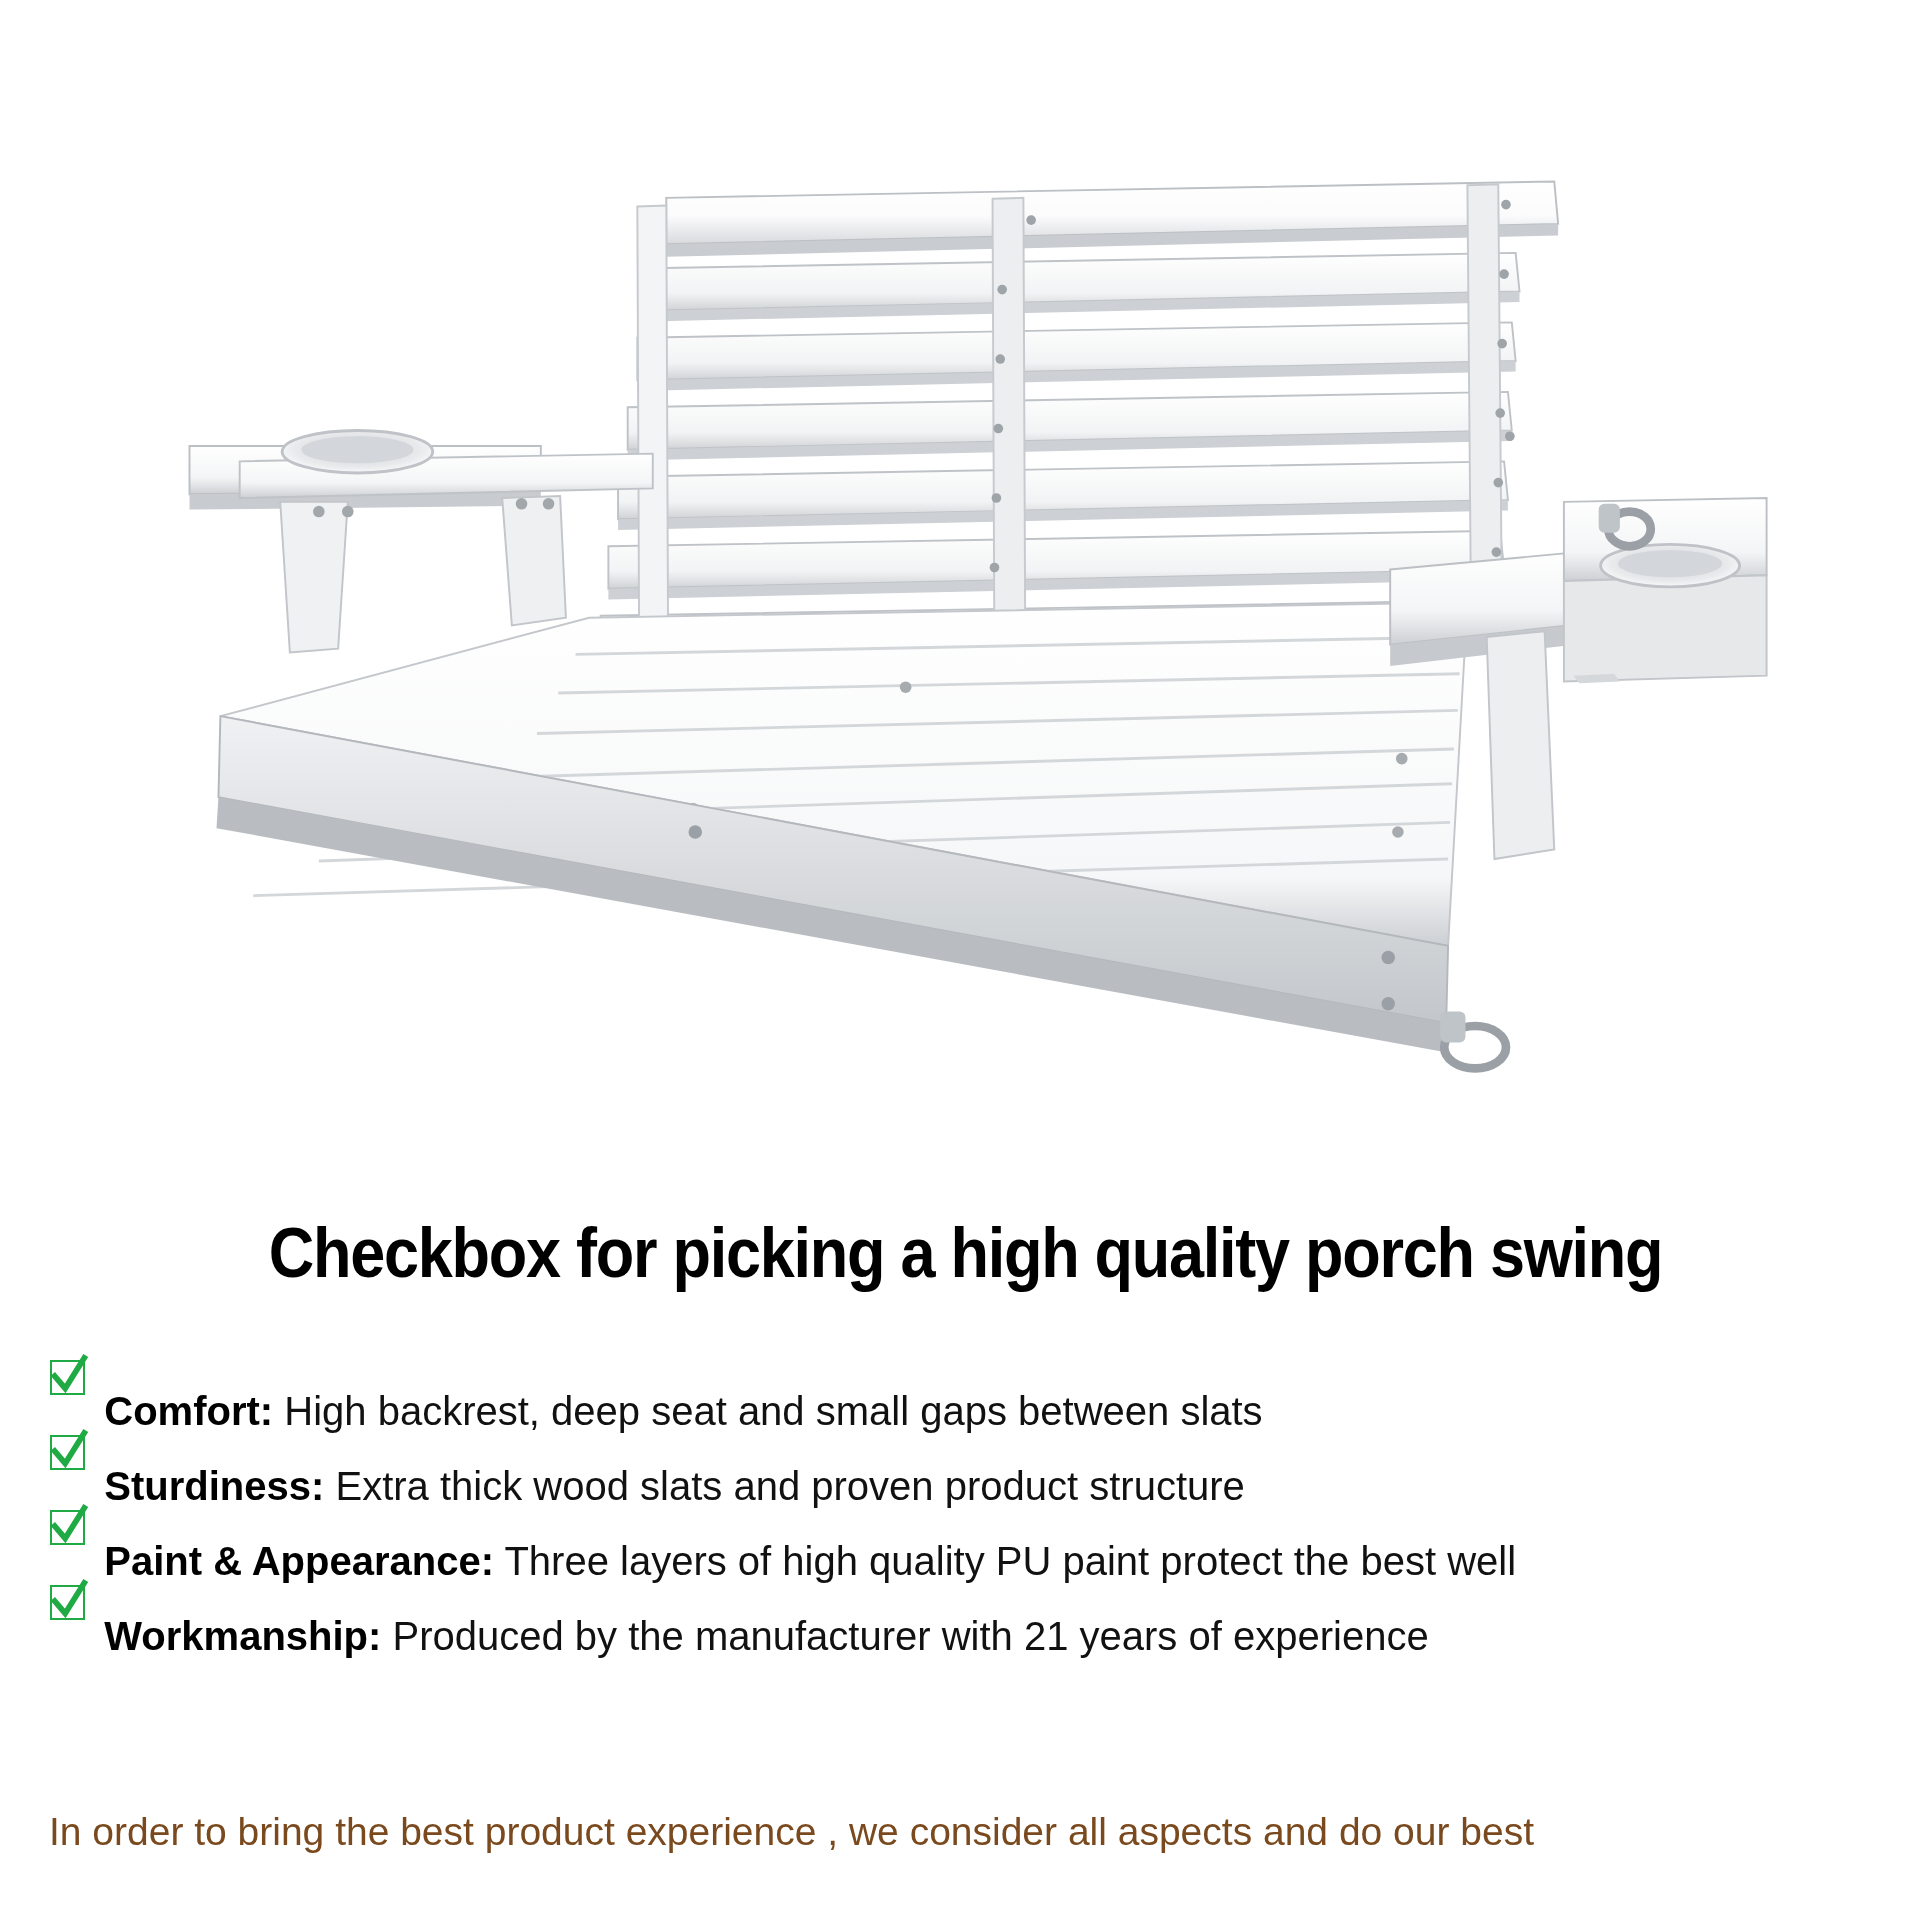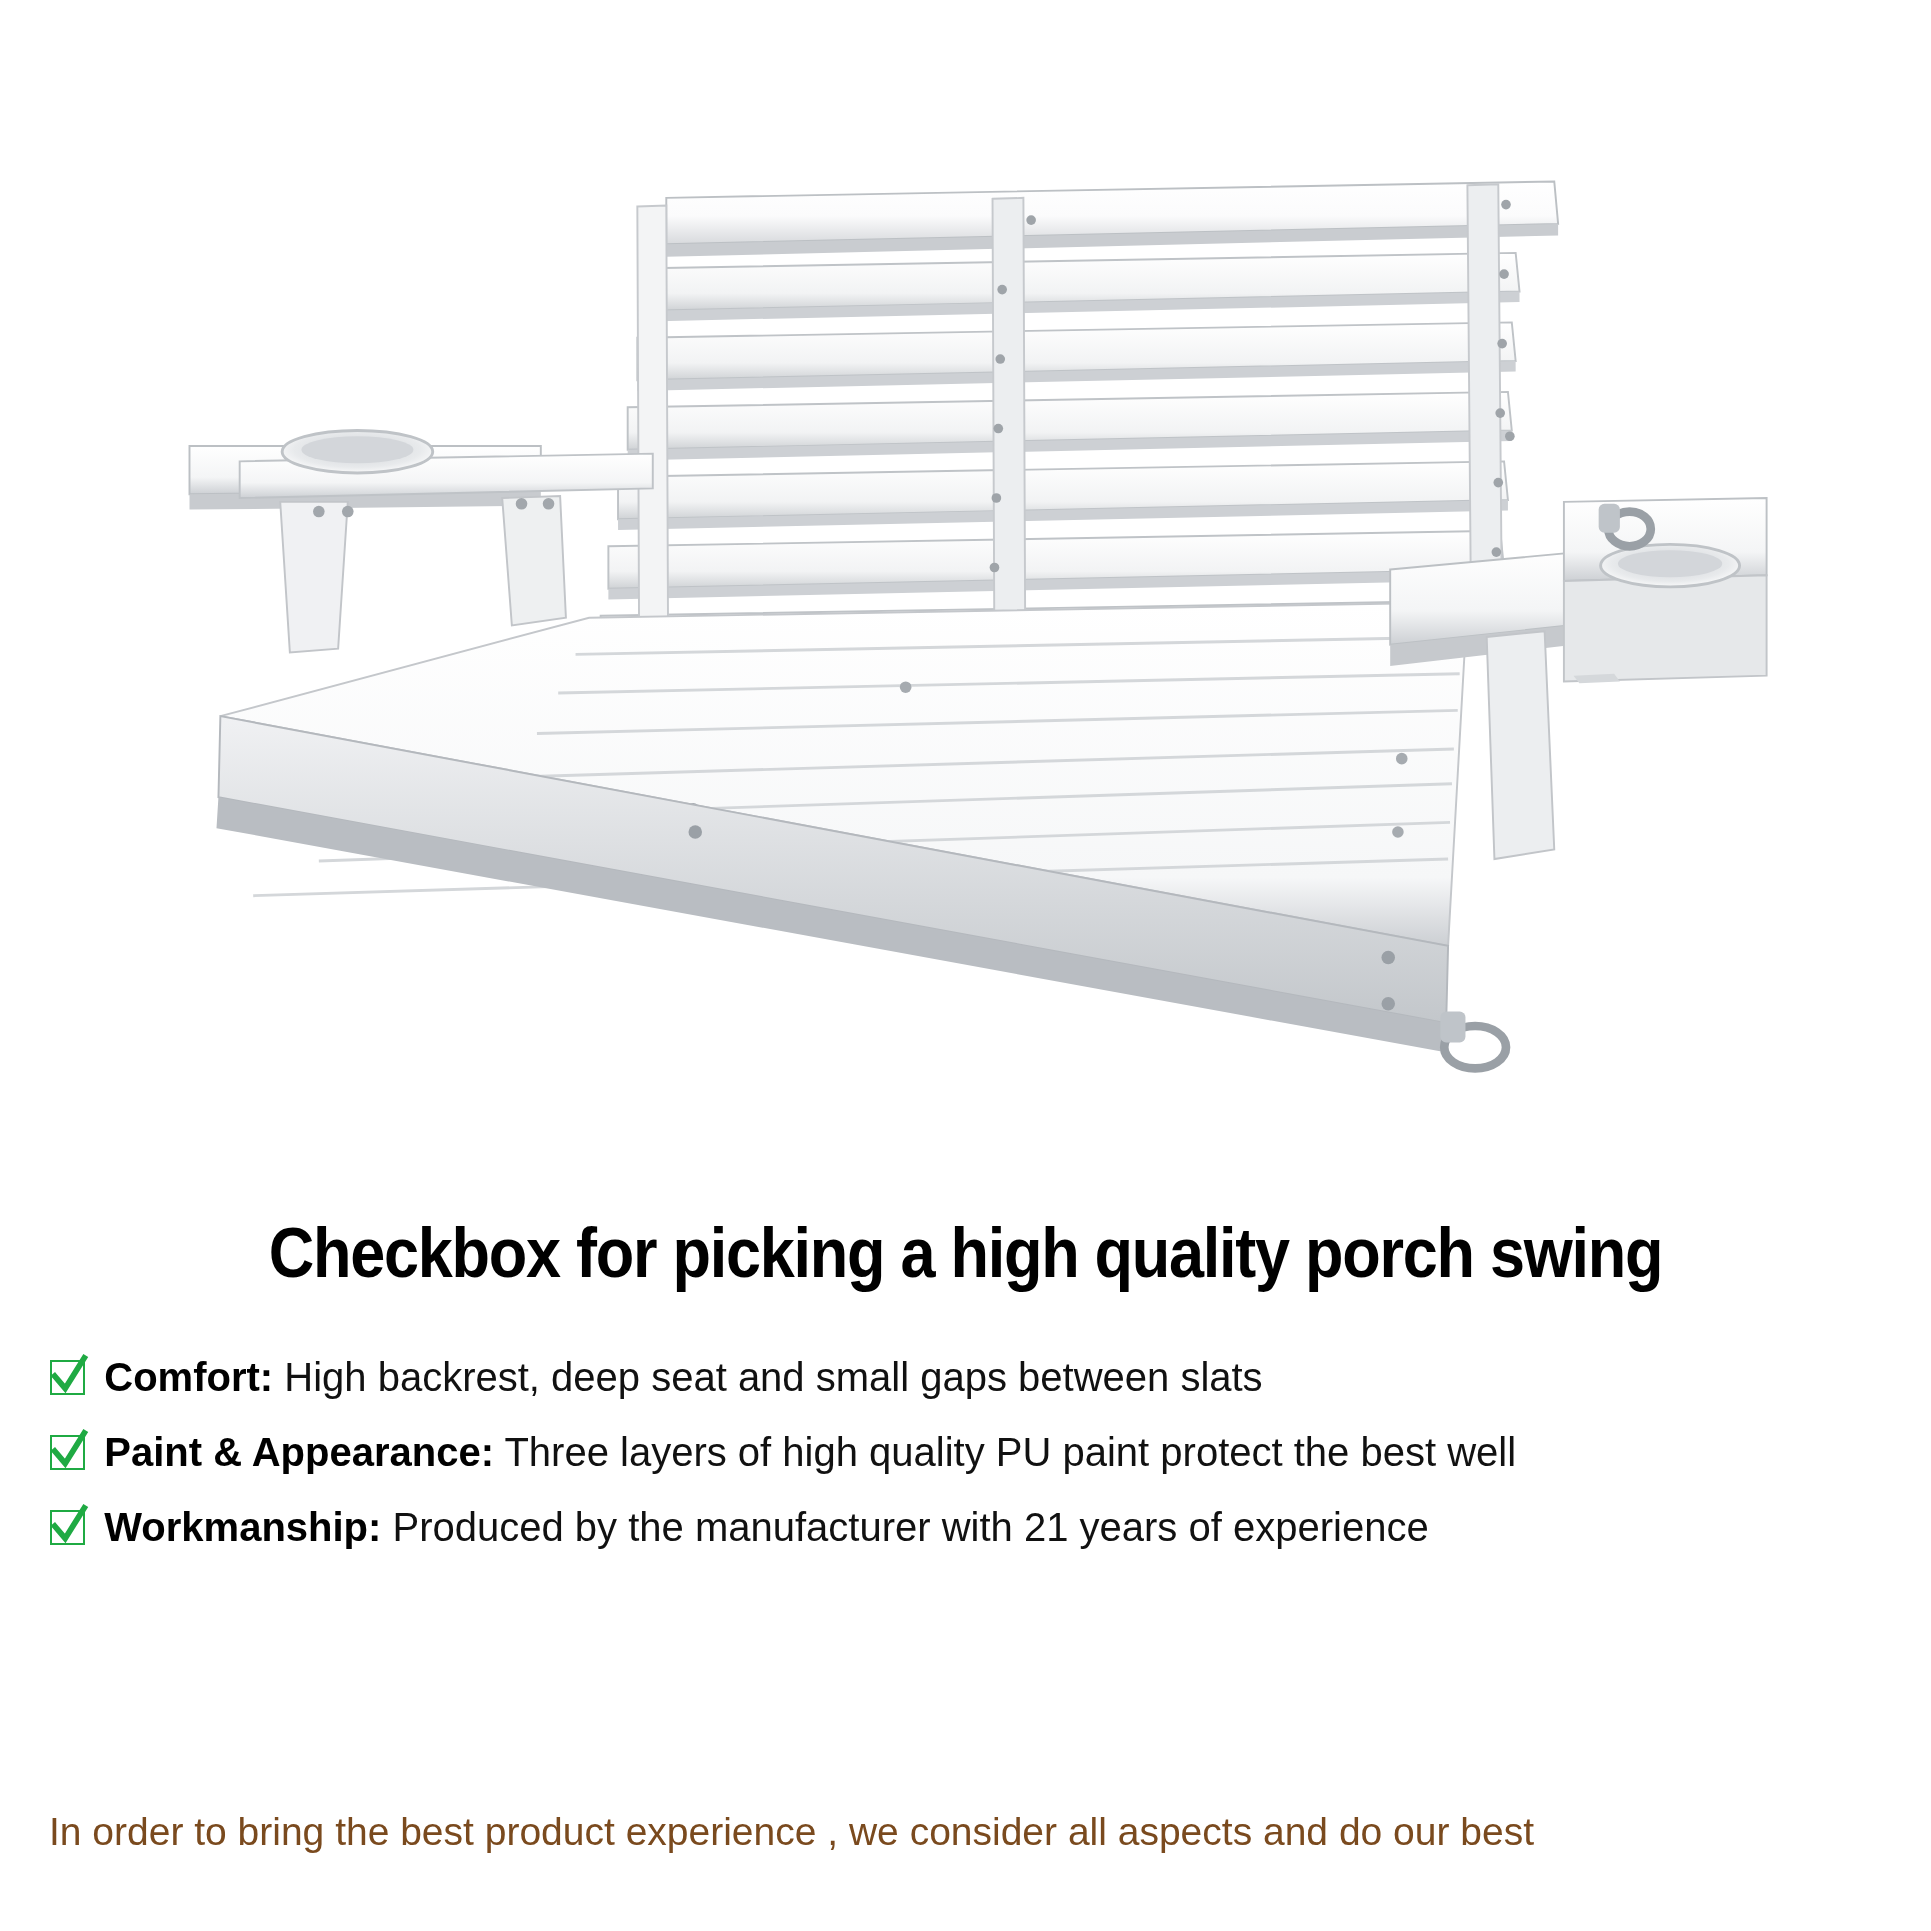--- a/index.html
+++ b/index.html
@@ -78,20 +78,21 @@
     left: -3.9px;
     top: -9.7px;
     width: 42px;
     height: 48px;
   }
   .feature-text {
     font-size: 40px;
     color: #111111;
     line-height: 50px;
     white-space: nowrap;
+    margin-top: 34px;
   }
   .feature-text b {
     font-weight: bold;
     color: #000000;
   }
 
   
   .footer-note {
     position: absolute;
     top: 1810px;
@@ -266,20 +267,28 @@
 
   <div class="feature-row">
     <span class="checkbox">
       <svg viewBox="0 0 44 50">
           <polyline points="7,25 18,38 38,6" fill="none" stroke="#1faa43" stroke-width="6" stroke-linecap="square"></polyline>
         </svg>
     </span>
     <span class="feature-text"><b>Comfort:</b> <span>High backrest, deep seat and small gaps between slats</span></span>
   </div>
 
+  <div class="feature-row">
+    <span class="checkbox">
+      <svg viewBox="0 0 44 50">
+          <polyline points="7,25 18,38 38,6" fill="none" stroke="#1faa43" stroke-width="6" stroke-linecap="square"></polyline>
+        </svg>
+    </span>
+    <span class="feature-text"><b>Sturdiness:</b> <span>Extra thick wood slats and proven product structure</span></span>
+  </div>
 
   <div class="feature-row">
     <span class="checkbox">
       <svg viewBox="0 0 44 50">
           <polyline points="7,25 18,38 38,6" fill="none" stroke="#1faa43" stroke-width="6" stroke-linecap="square"></polyline>
         </svg>
     </span>
     <span class="feature-text"><b>Paint &amp; Appearance:</b> <span>Three layers of high quality PU paint protect the best well</span></span>
   </div>
 

